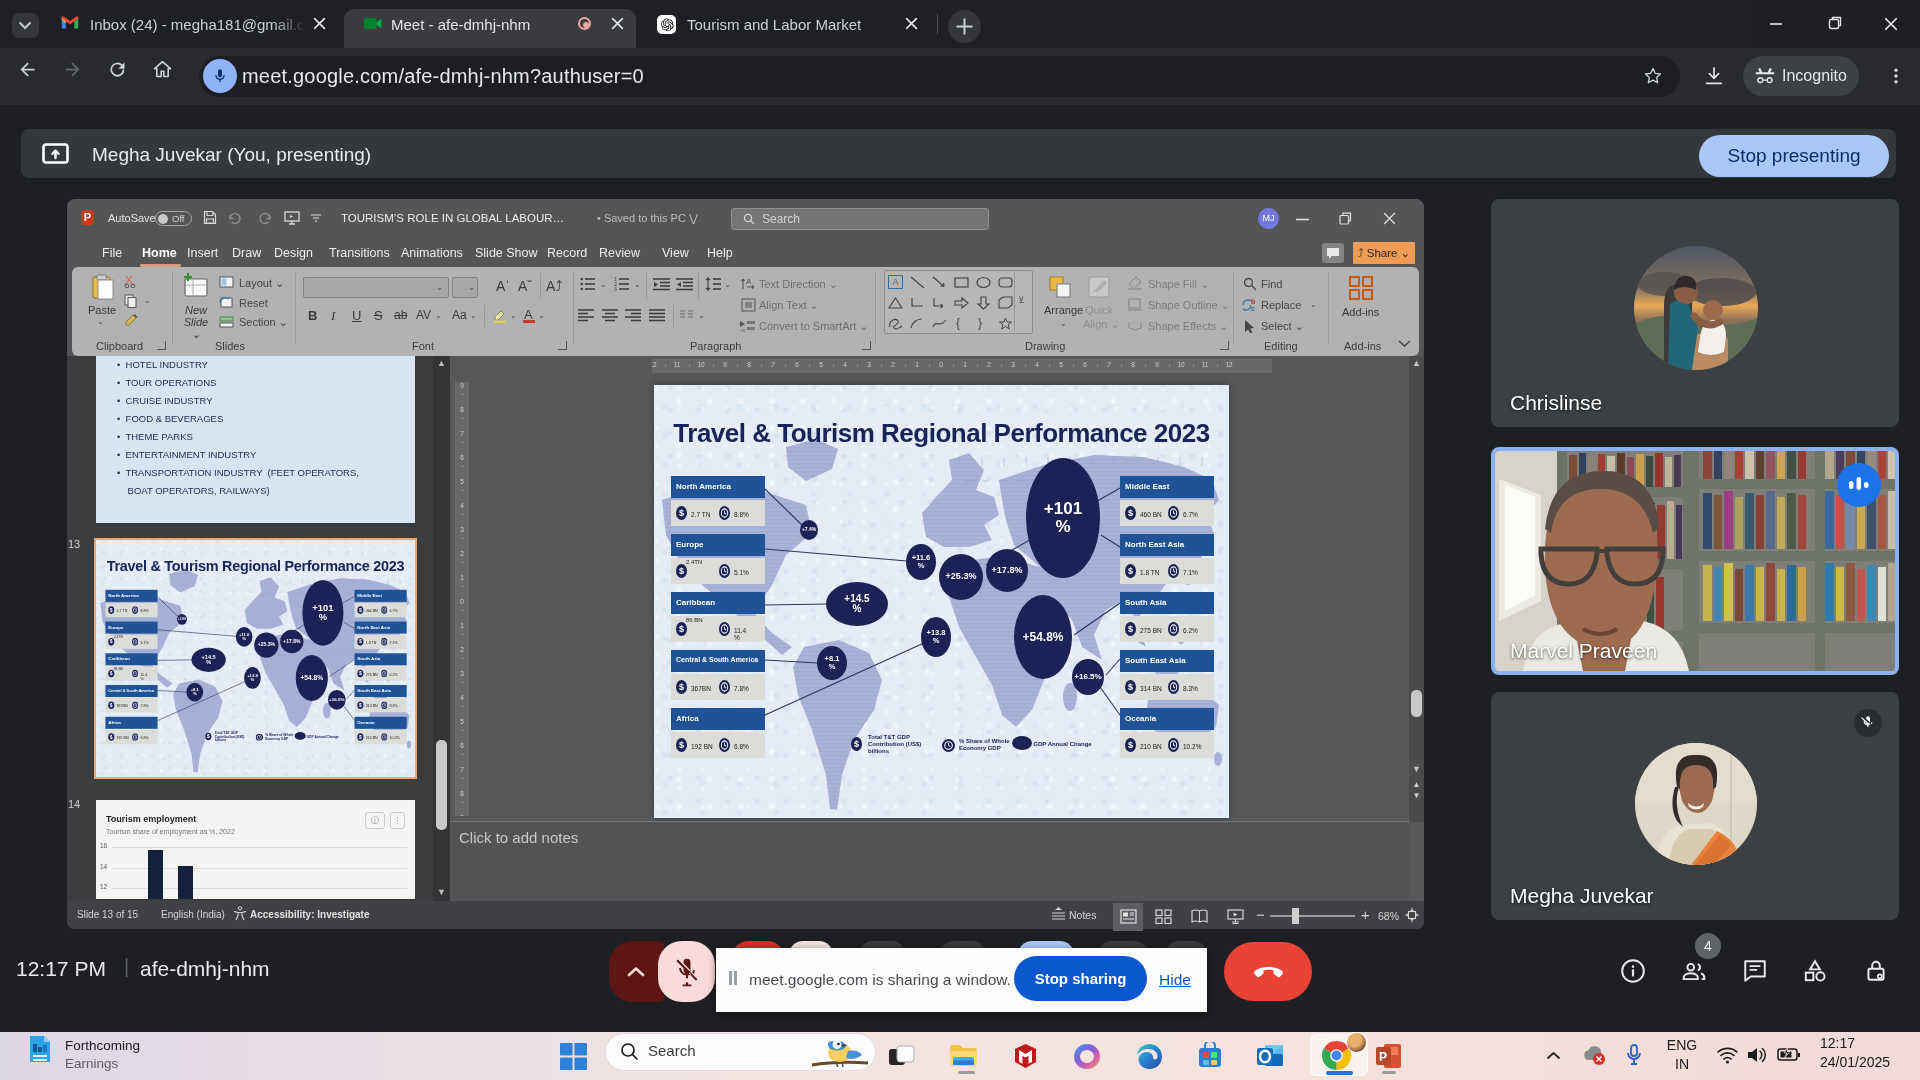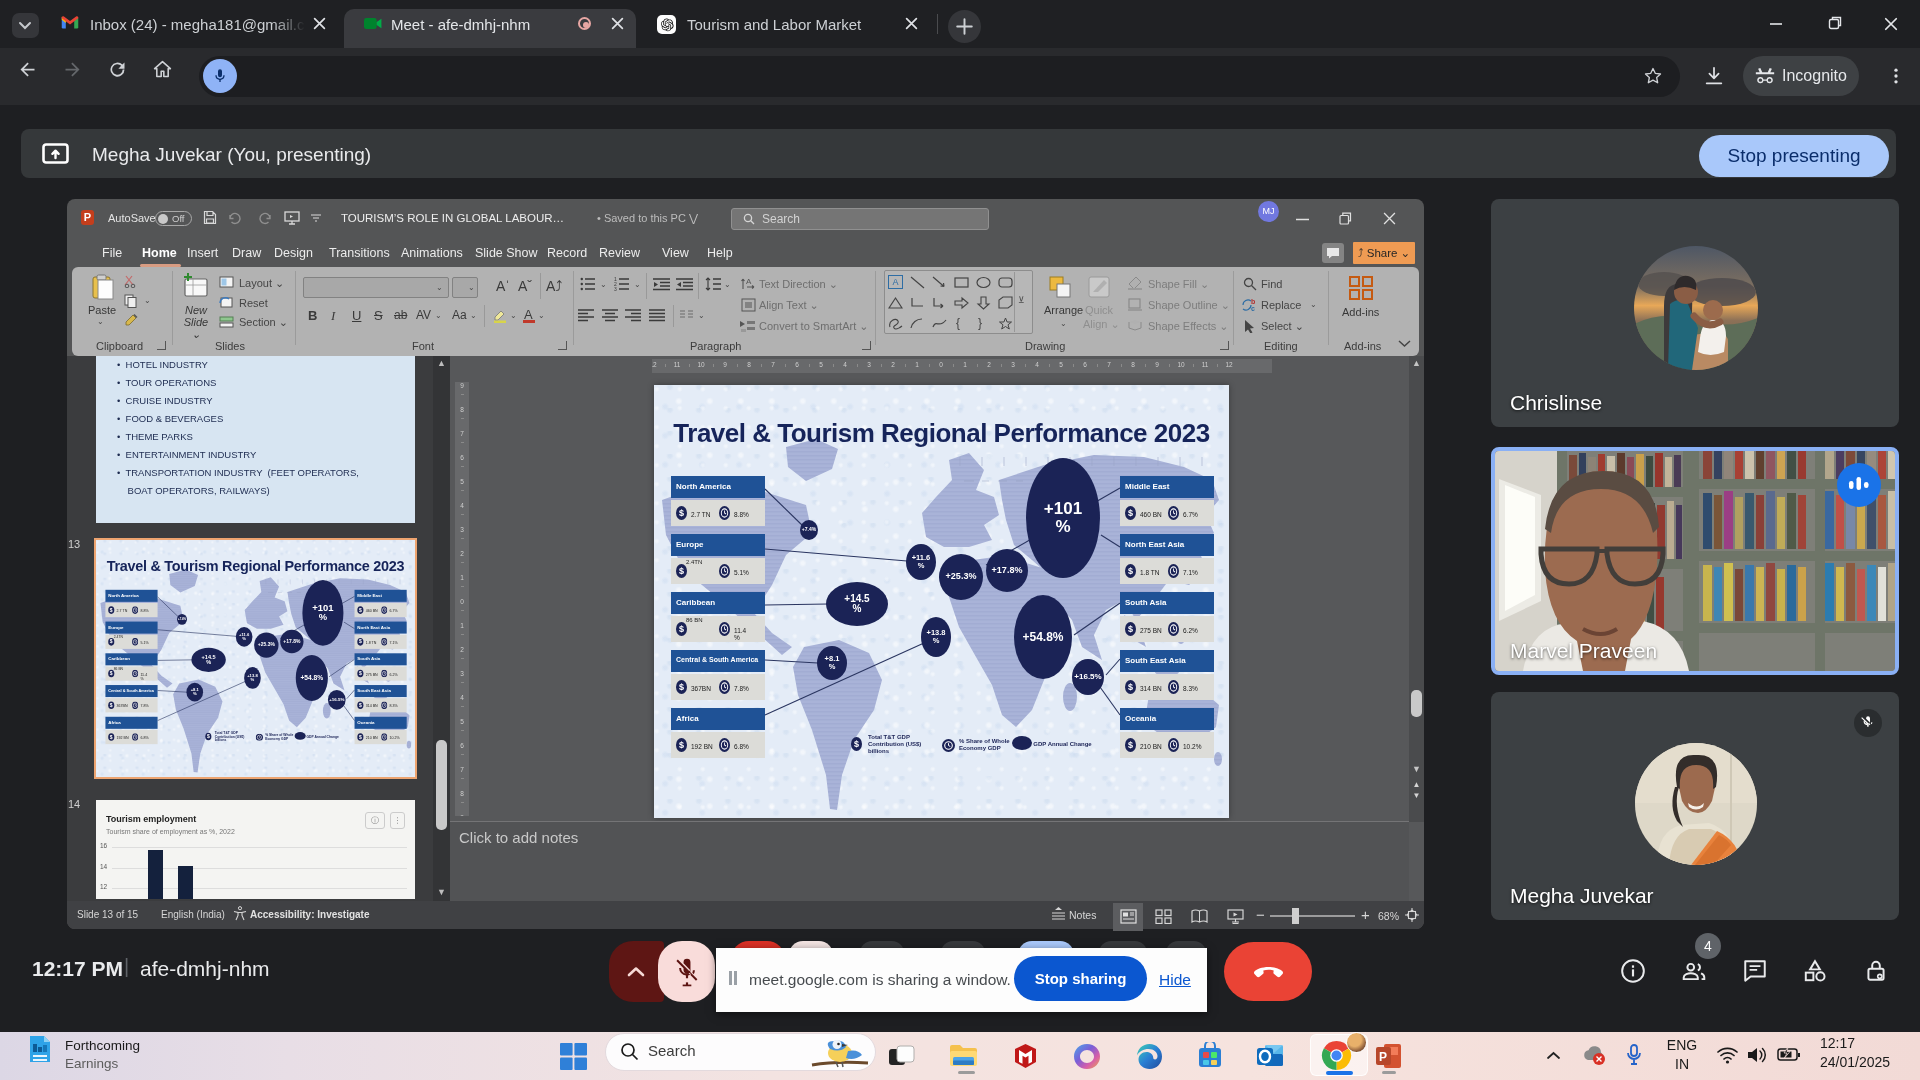--- a/index.html
+++ b/index.html
@@ -114,20 +114,21 @@
       </svg>
     <svg class="abs" style="left:152px;top:11px;" width="21" height="21" viewBox="0 0 24 24">
         <path d="M12 3l9 8h-2.5v9h-5v-6h-3v6h-5v-9H3z" stroke="#cfd2d6" stroke-width="1.8" fill="none" stroke-linejoin="round"></path>
       </svg>
 
     <div class="abs" style="left:199px;top:8px;width:1481px;height:41px;background:#1d1e21;border-radius:21px;"></div>
     <div class="abs" style="left:203px;top:11px;width:34px;height:34px;background:#8fb3f6;border-radius:50%;"></div>
     <svg class="abs" style="left:212px;top:18px;" width="16" height="20" viewBox="0 0 24 24">
         <path fill="#0b2f6b" d="M12 14a3 3 0 0 0 3-3V5a3 3 0 0 0-6 0v6a3 3 0 0 0 3 3zm5-3a5 5 0 0 1-10 0H5a7 7 0 0 0 6 6.9V21h2v-3.1A7 7 0 0 0 19 11z"></path>
       </svg>
+    <div class="abs" style="left:242px;top:17px;font-size:20px;color:#e6e8eb;letter-spacing:.2px;">meet.google.com/afe-dmhj-nhm?authuser=0</div>
     <svg class="abs" style="left:1643px;top:18px;" width="20" height="20" viewBox="0 0 24 24">
         <path d="M12 3l2.7 5.8 6.3.8-4.6 4.3 1.2 6.2L12 17l-5.6 3.1 1.2-6.2L3 9.6l6.3-.8z" stroke="#cfd2d6" stroke-width="1.6" fill="none" stroke-linejoin="round"></path>
       </svg>
 
     <svg class="abs" style="left:1703px;top:17px;" width="22" height="22" viewBox="0 0 24 24">
         <path d="M12 3v11M7 9.5l5 5 5-5" stroke="#dfe1e5" stroke-width="1.9" fill="none" stroke-linecap="round" stroke-linejoin="round"></path>
         <path d="M4 20h16" stroke="#dfe1e5" stroke-width="1.9" stroke-linecap="round"></path>
       </svg>
 
     <div class="abs" style="left:1743px;top:8px;width:116px;height:40px;background:#3e4144;border-radius:20px;"></div>
@@ -177,21 +178,21 @@
           <path d="M1 1h10M3 4h6M5 7h2" stroke="#d9d9d9" stroke-width="1.2"></path>
         </svg>
       <div class="abs" style="left:274px;top:13px;font-size:11.5px;color:#ededed;">TOURISM’S ROLE IN GLOBAL LABOUR…</div>
       <div class="abs" style="left:530px;top:13px;font-size:11px;color:#bdbdbd;">• Saved to this PC ⋁</div>
       <div class="abs" style="left:664px;top:9px;width:258px;height:22px;background:#757575;border:1px solid #909090;border-radius:3px;"></div>
       <svg class="abs" style="left:676px;top:14px;" width="12" height="12" viewBox="0 0 12 12">
           <circle cx="5" cy="5" r="3.6" stroke="#d5d5d5" stroke-width="1.3" fill="none"></circle>
           <path d="M7.8 7.8 11 11" stroke="#d5d5d5" stroke-width="1.3"></path>
         </svg>
       <div class="abs" style="left:695px;top:13px;font-size:12px;color:#d2d2d2;">Search</div>
-      <div class="abs" style="left:1191px;top:2px;width:21px;height:21px;background:#7178e0;border-radius:50%;color:#fff;font-size:9px;text-align:center;line-height:21px;">MJ</div>
+      <div class="abs" style="left:1191px;top:9px;width:21px;height:21px;background:#7178e0;border-radius:50%;color:#fff;font-size:9px;text-align:center;line-height:21px;">MJ</div>
       <svg class="abs" style="left:1229px;top:19px;" width="13" height="3" viewBox="0 0 13 3">
           <path d="M0 1.5h13" stroke="#e0e0e0" stroke-width="1.5"></path>
         </svg>
       <svg class="abs" style="left:1272px;top:13px;" width="13" height="13" viewBox="0 0 13 13">
           <rect x="1" y="3.5" width="8.5" height="8.5" rx="1" stroke="#e0e0e0" stroke-width="1.2" fill="none"></rect>
           <path d="M3.8 3.5v-2.3h7.7v7.7h-2.4" stroke="#e0e0e0" stroke-width="1.2" fill="none"></path>
         </svg>
       <svg class="abs" style="left:1316px;top:13px;" width="13" height="13" viewBox="0 0 12 12">
           <path d="M1 1l10 10M11 1L1 11" stroke="#e0e0e0" stroke-width="1.2"></path>
         </svg>
@@ -1218,21 +1219,21 @@
           <path d="M60 122 l24-30 q8 4 12 10 l-18 20z" fill="#d9732f"></path>
           <path d="M43 40 q-2-26 18-26 q22 0 20 26 l-4 18 q-6 12-14 12 q-10 0-16-12z" fill="#9c6a4e"></path>
           <path d="M42 44 q-6-34 19-32 q26-2 20 32 l-3 2 q2-24-17-24 q-18 0-16 24z" fill="#332d2a"></path>
           <path d="M40 44 q-6 20 2 34 l6 6 q-10-22-4-40z" fill="#332d2a"></path>
           <path d="M53 60 q9 7 16 0 l-1 4 q-7 5-14 0z" fill="#f5f0ea"></path>
         </svg>
         <div class="tname">Megha Juvekar</div>
       </div>
     </div>
     <div id="meetbar">
-      <div class="abs" style="left:32px;top:852px;font-size:21px;color:#e9eaec;font-weight:bold;">12:17 PM</div>
+      <div class="abs" style="left:16px;top:852px;font-size:21px;color:#e9eaec;">12:17 PM</div>
       <div class="abs" style="left:124px;top:850px;font-size:20px;color:#5f6368;">|</div>
       <div class="abs" style="left:140px;top:852px;font-size:21px;color:#e9eaec;">afe-dmhj-nhm</div>
 
       <div class="abs" style="left:609px;top:836px;width:55px;height:61px;background:#5e1614;border-radius:24px 4px 4px 24px;"></div>
       <svg class="abs" style="left:627px;top:861px;" width="18" height="11" viewBox="0 0 18 11">
           <path d="M2 9l7-6.5L16 9" stroke="#f6d9d5" stroke-width="2.6" fill="none" stroke-linecap="round" stroke-linejoin="round"></path>
         </svg>
       <div class="abs" style="left:658px;top:836px;width:57px;height:61px;background:#f9dcda;border-radius:24px;"></div>
       <svg class="abs" style="left:674px;top:850px;" width="26" height="32" viewBox="0 0 24 28">
           <g fill="#5c1412">

